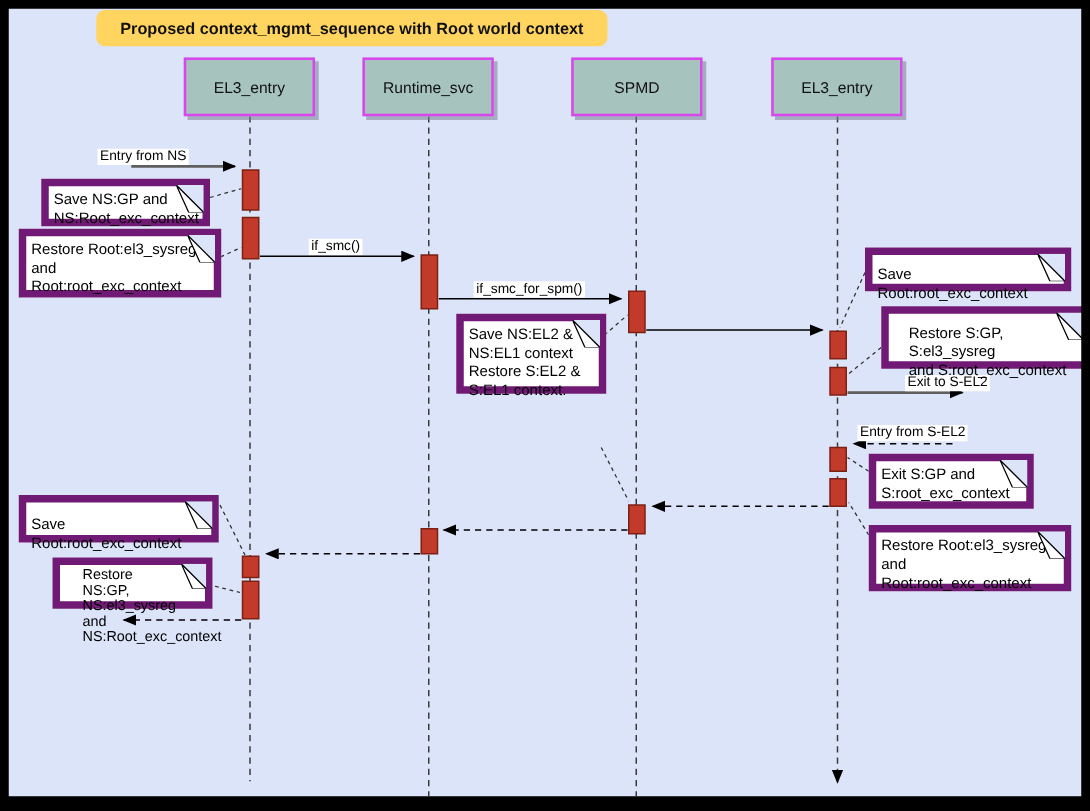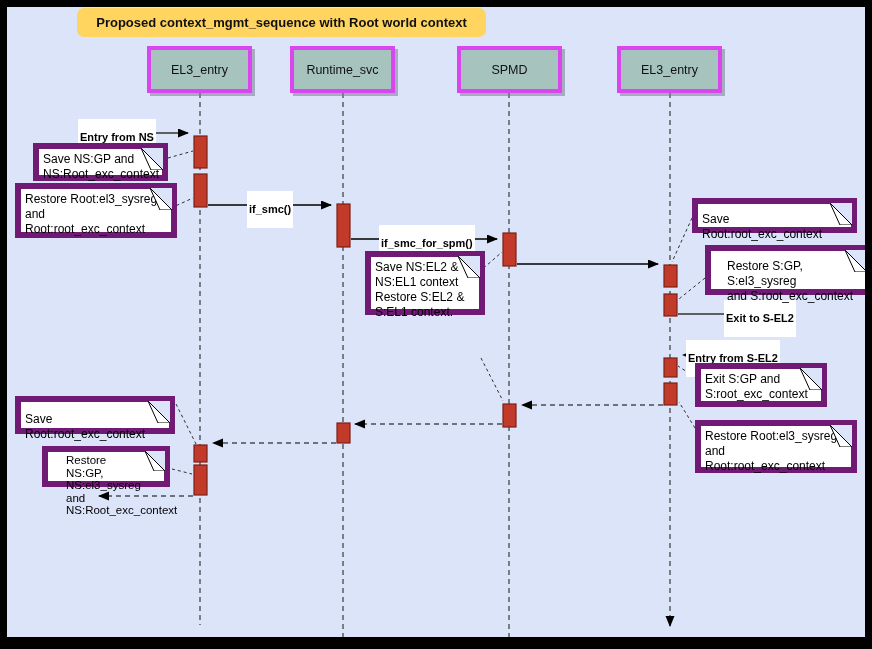--- a/index.html
+++ b/index.html
@@ -11,35 +11,35 @@
   .frame-top    { left:0; top:0; width:872px; height:7px; }
   .frame-left   { left:0; top:0; width:7px; height:649px; }
   .frame-right  { left:865px; top:0; width:7px; height:649px; }
   .frame-bottom { left:0; top:637px; width:872px; height:12px; }
 
   .banner { position:absolute; left:46px; top:8px; width:409px; height:29px;
             background:#ffd45f; border-radius:7px; display:flex; align-items:center;
             justify-content:center; font-size:13px; font-weight:bold; color:#111; z-index:3;margin-left:31px; }
 
   .lifeline-head { position:absolute; top:46px; width:105px; height:47px;
-            background:#a6c3bd; border:4px solid #d946ef;
+            background:#a6c3bd; border:2px solid #d946ef;
             box-shadow:3px 3px 0 rgba(120,126,143,0.55);
             display:flex; align-items:center; justify-content:center;
             font-size:12.5px; color:#111; box-sizing:border-box; z-index:3; }
 
   svg.layer { position:absolute; left:0; top:0; z-index:1; }
   .lifeline   { stroke:#3a3a3a; stroke-width:1.2; stroke-dasharray:5 4; }
   .act        { fill:#c13a2a; stroke:#7c2014; stroke-width:1.2; }
   .msg        { stroke:#000; stroke-width:1.3; }
   .msg-bold   { stroke:#5f5f5f; stroke-width:2.2; }
   .msg-return { stroke:#000; stroke-width:1.2; stroke-dasharray:5 4; }
   .conn       { stroke:#2e2e2e; stroke-width:1; stroke-dasharray:3 3; }
 
   .msg-label { position:absolute; background:#fff; font-size:11px; line-height:13px;
-               padding:12px 2px; color:#000; white-space:nowrap; z-index:2;font-weight:bold; }
+               padding:0 2px; color:#000; white-space:nowrap; z-index:2; }
 
   .note { position:absolute; background:#fff; border:6px solid #701a75; box-sizing:border-box; z-index:2; }
   .note-text { font-size:12px; line-height:15px; padding:3px 4px 0; white-space:pre-line; color:#000; }
   .note--tight .note-text { font-size:11.5px; line-height:12.5px; padding:2px 18px 0; }
   .note--single .note-text { padding-top:9px; }
   .fold { position:absolute; top:-1px; right:-1px; }
 </style>
 </head>
 <body>
 

